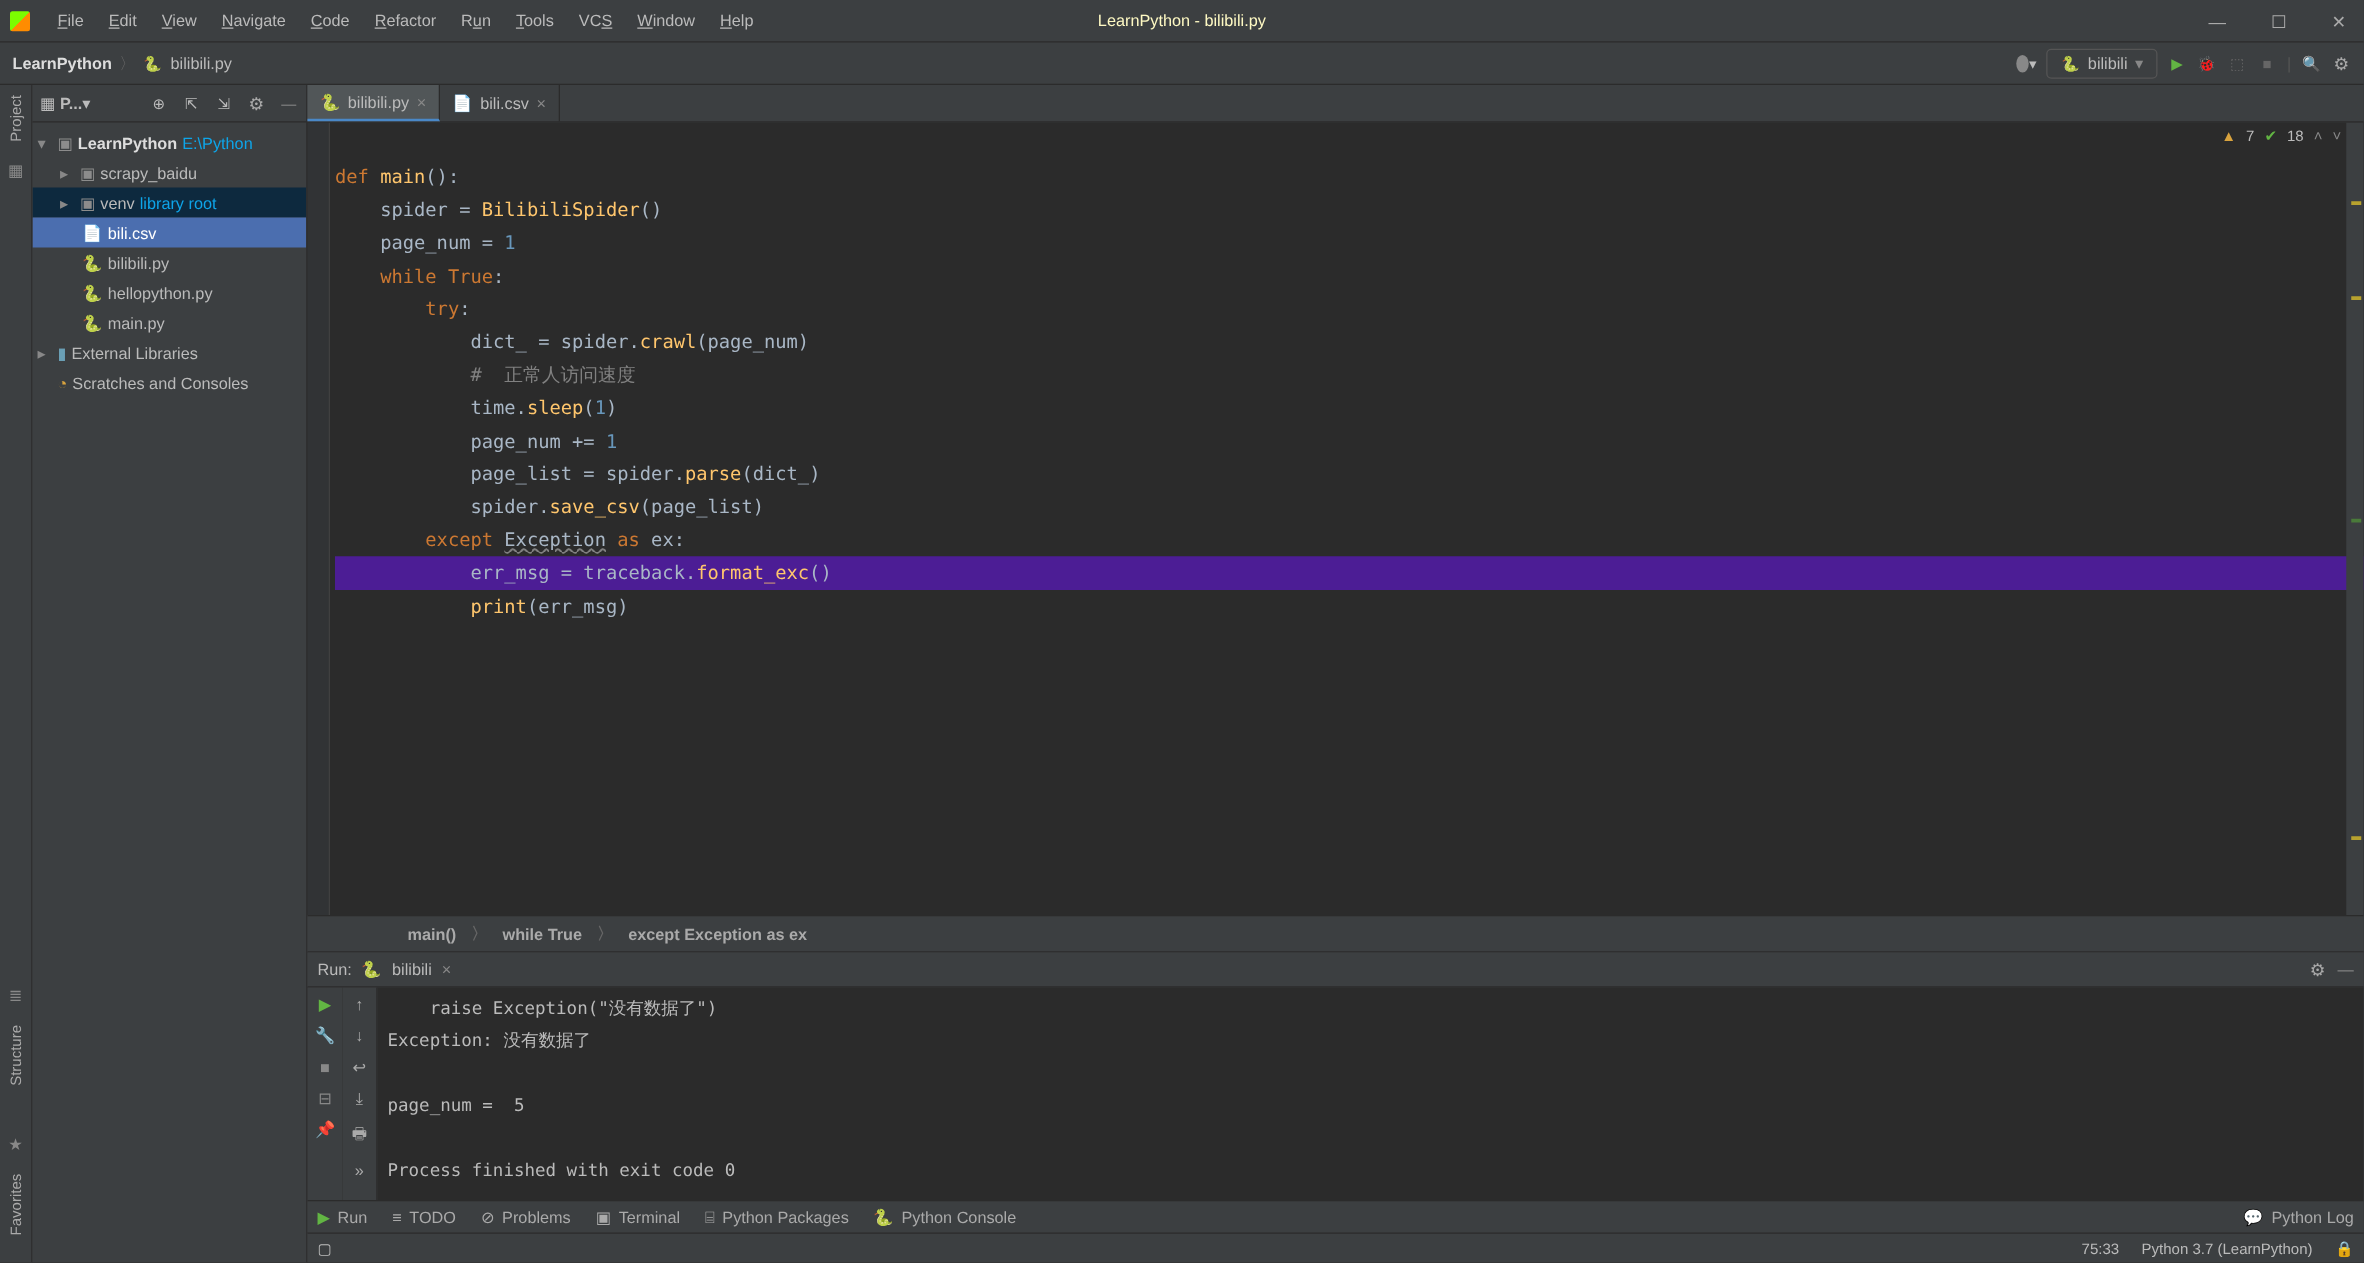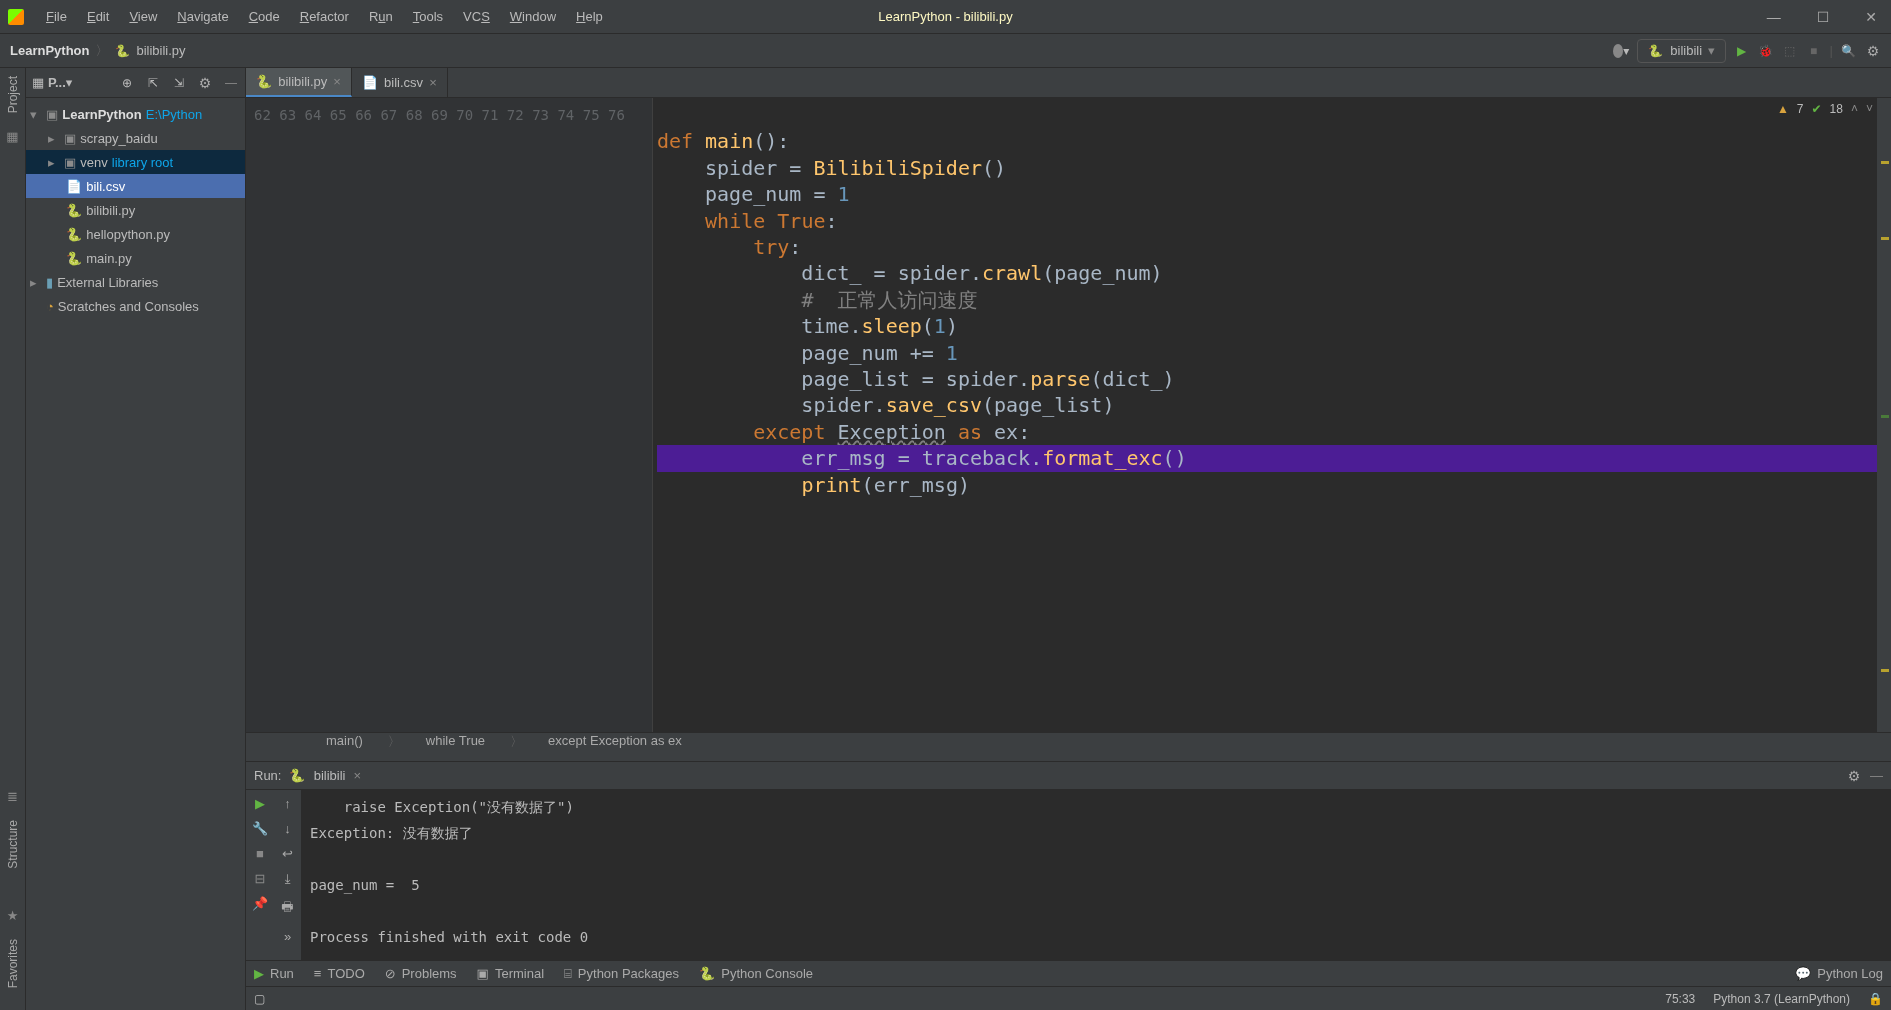--- a/index.html
+++ b/index.html
@@ -40,31 +40,31 @@
 .dim { color:#0ea5e9; }
 
 .editor-col { flex:1; display:flex; flex-direction:column; min-width:0; }
 .tabs { display:flex; height:30px; background:#3c3f41; border-bottom:1px solid #2b2b2b; }
 .tab { display:flex; align-items:center; padding:0 10px; gap:6px; border-right:1px solid #2b2b2b; cursor:pointer;}
 .tab.active { background:#515658; border-bottom:2px solid #4a88c7; }
 .tab .close { color:#888; }
 .editor-wrap { flex:1; display:flex; background:#2b2b2b; position:relative; min-height:0; overflow:hidden;}
 .gutter-nums { background:#313335; color:#606366; text-align:right; padding:4px 10px 4px 8px; font-family:Consolas,monospace; font-size:14px; line-height:26.4px; user-select:none; }
 .fold-col { width:18px; background:#313335; border-right:1px solid #404040;}
-.code { font-family:Consolas,monospace; font-size:20px; line-height:26.4px; padding:4px 0 4px 4px; white-space:pre; flex:1; color:#a9b7c6; overflow:auto; }
+.code { font-family:Consolas,monospace; font-size:15px; line-height:26.4px; padding:4px 0 4px 4px; white-space:pre; flex:1; color:#a9b7c6; overflow:auto; }
 .kw { color:#cc7832; } .fn { color:#ffc66d; } .num { color:#6897bb; } .com { color:#808080; }
 .code .hl-line { display:inline-block; width:100%; background:#4c1d95;}
 .errmk { position:absolute; right:0; width:14px; top:0; bottom:0; background:#3c3f41;}
 .marker { position:absolute; right:2px; width:8px; height:3px; }
 .m-yellow{background:#b8a22e;} .m-green{background:#4a7a3a;}
 
 .ed-status { position:absolute; top:4px; right:18px; display:flex; gap:8px; font-size:12px; align-items:center;}
 .ed-status .warn{color:#d9a33e;} .ed-status .ok{color:#62b543;}
 
-.scope-bar { height:30px; display:flex; padding-left:80px; gap:25px; background:#3c3f41; border-top:1px solid #2b2b2b; border-bottom:1px solid #2b2b2b; color:#aaa;}
+.scope-bar { height:30px; display:flex; align-items:center; padding-left:80px; gap:12px; background:#3c3f41; border-top:1px solid #2b2b2b; border-bottom:1px solid #2b2b2b; color:#aaa;font-weight:bold;}
 .scope-bar .sep{color:#666;}
 
 .run-hdr { height:28px; display:flex; align-items:center; background:#3c3f41; padding:0 8px; gap:8px; border-bottom:1px solid #2b2b2b;}
 .run-hdr .close{color:#888;}
 .run-hdr .spacer{flex:1;}
 
 .run-body { display:flex; height:170px; background:#2b2b2b; }
 .run-ctrl-col { width:28px; background:#3c3f41; display:flex; flex-direction:column; align-items:center; gap:10px; padding-top:6px;}
 .run-ctrl-col2 { width:28px; background:#3c3f41; display:flex; flex-direction:column; align-items:center; gap:10px; padding-top:6px; border-right:1px solid #2b2b2b;}
 .console { flex:1; font-family:Consolas,monospace; font-size:14px; line-height:26px; padding:4px 8px; color:#bbbbbb; white-space:pre; overflow:auto;}
@@ -208,36 +208,20 @@
         <span class="close">×</span>
       </div>
       <div class="tab">
         <span>📄</span>
         <span>bili.csv</span>
         <span class="close">×</span>
       </div>
     </div>
 
     <div class="editor-wrap">
-      <div class="gutter-nums" id="linenums">62
-63
-64
-65
-66
-67
-68
-69
-70
-71
-72
-73
-74
-75
-76
-</div>
       <div class="fold-col"></div>
       <div class="code" id="code">
 <span class="kw">def</span> <span class="fn">main</span>():
     spider = <span class="fn">BilibiliSpider</span>()
     page_num = <span class="num">1</span>
     <span class="kw">while</span> <span class="kw">True</span>:
         <span class="kw">try</span>:
             dict_ = spider.<span class="fn">crawl</span>(page_num)
             <span class="com">#  正常人访问速度</span>
             time.<span class="fn">sleep</span>(<span class="num">1</span>)

